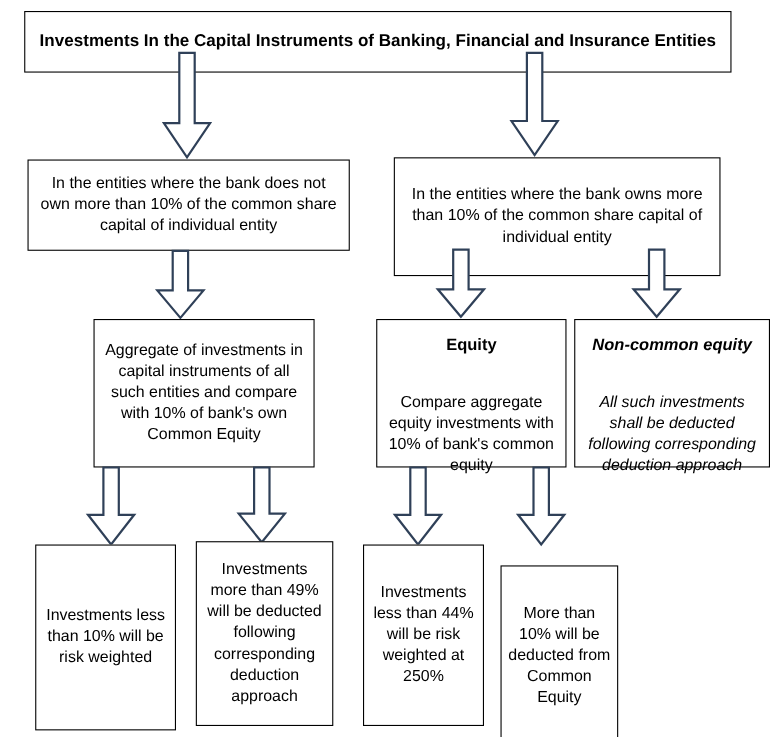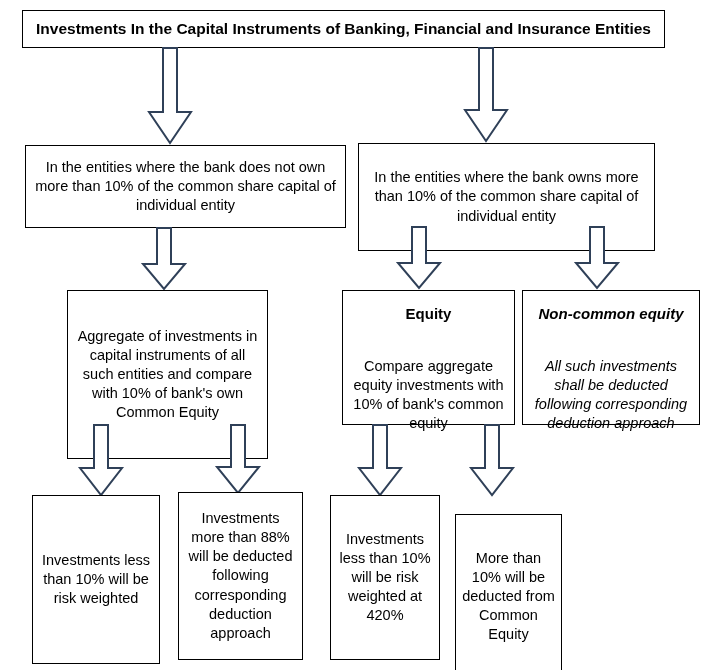--- a/index.html
+++ b/index.html
@@ -28,32 +28,32 @@
   }
   .box .hd{
     font-weight:bold;
     font-size:15px;
     margin-bottom:11px;
     line-height:1.2;
   }
   .box .bd{line-height:1.32;}
 
   #title-box{
-    left:22px;top:10px;width:643px;height:38px;
+    left:22px;top:10px;width:643px;height:56px;
     font-weight:bold;
     font-size:15.5px;
     justify-content:center;
     border-width:1.7px;
   }
   #title-box .bd{text-align:center;}
 
-  #lvl2-left {left:25px; top:145px; width:321px; height:83px;}
+  #lvl2-left {left:25px; top:145px; width:293px; height:83px;}
   #lvl2-right{left:358px;top:143px; width:297px; height:108px;}
 
-  #lvl3-aggregate {left:67px; top:290px; width:201px; height:169px;}
+  #lvl3-aggregate {left:85px; top:290px; width:201px; height:135px;}
   #lvl3-equity    {left:342px;top:290px; width:173px; height:135px;}
   #lvl3-noncommon {left:522px;top:290px; width:178px; height:135px;font-style:italic;}
   #lvl3-equity, #lvl3-noncommon{justify-content:flex-start;padding-top:14px;gap:23px;}
 
   #leaf-1{left:32px; top:495px; width:128px; height:169px;}
   #leaf-2{left:178px;top:492px; width:125px; height:168px;}
   #leaf-3{left:330px;top:495px; width:110px; height:165px;}
   #leaf-4{left:455px;top:514px; width:107px; height:165px;}
   #leaf-2 .bd{line-height:1.33;}
 
@@ -143,24 +143,24 @@
     <svg width="44" height="72" viewBox="0 0 44 72">
       <polygon points="15,0 29,0 29,43 43,43 22,70 1,43 15,43" fill="#FFFFFF" stroke="#2F4058" stroke-width="2" stroke-linejoin="miter"></polygon>
     </svg>
   </div>
 
   <div class="box" id="leaf-1">
     <span class="bd">Investments less than 10% will be risk weighted</span>
   </div>
 
   <div class="box" id="leaf-2">
-    <span class="bd">Investments more than 88% will be deducted following corresponding deduction approach</span>
+    <span class="bd">Investments more than 49% will be deducted following corresponding deduction approach</span>
   </div>
 
   <div class="box" id="leaf-3">
-    <span class="bd">Investments less than 10% will be risk weighted at 420%</span>
+    <span class="bd">Investments less than 44% will be risk weighted at 250%</span>
   </div>
 
   <div class="box" id="leaf-4">
     <span class="bd">More than 10% will be deducted from Common Equity</span>
   </div>
 
 </div>
 
 </body></html>

